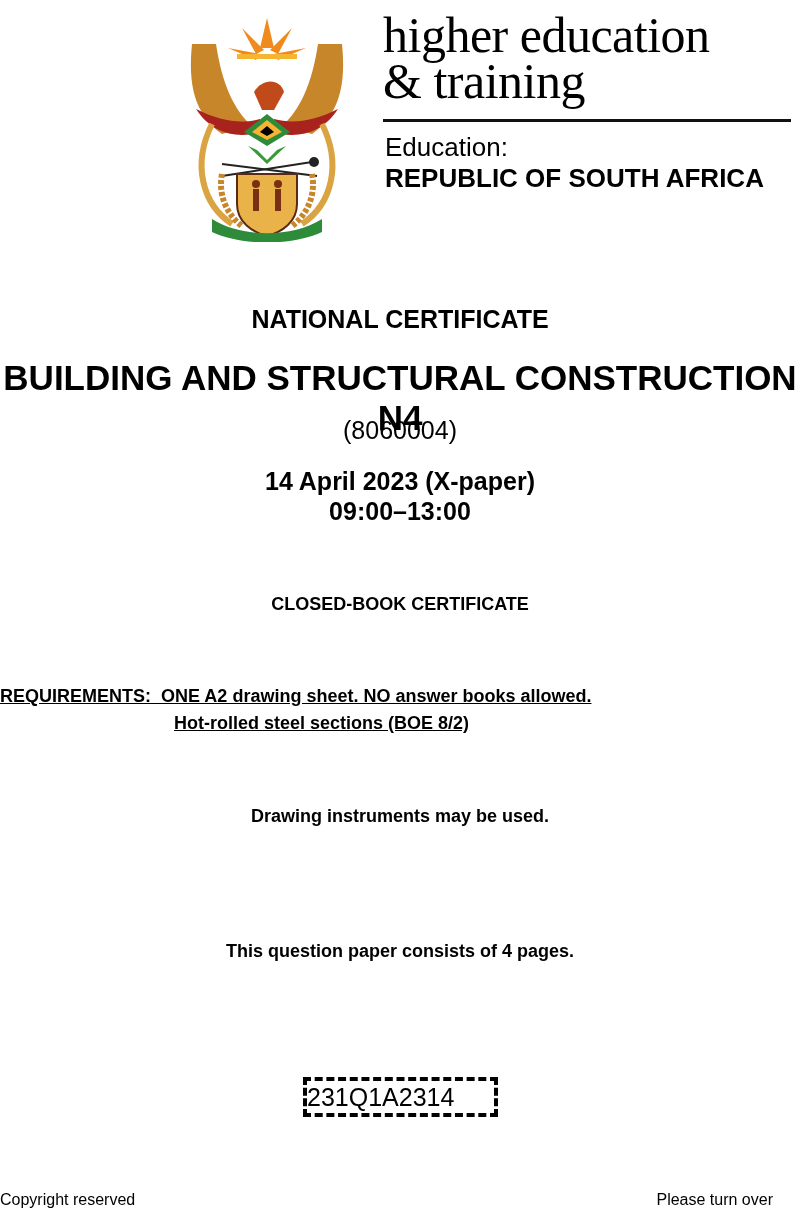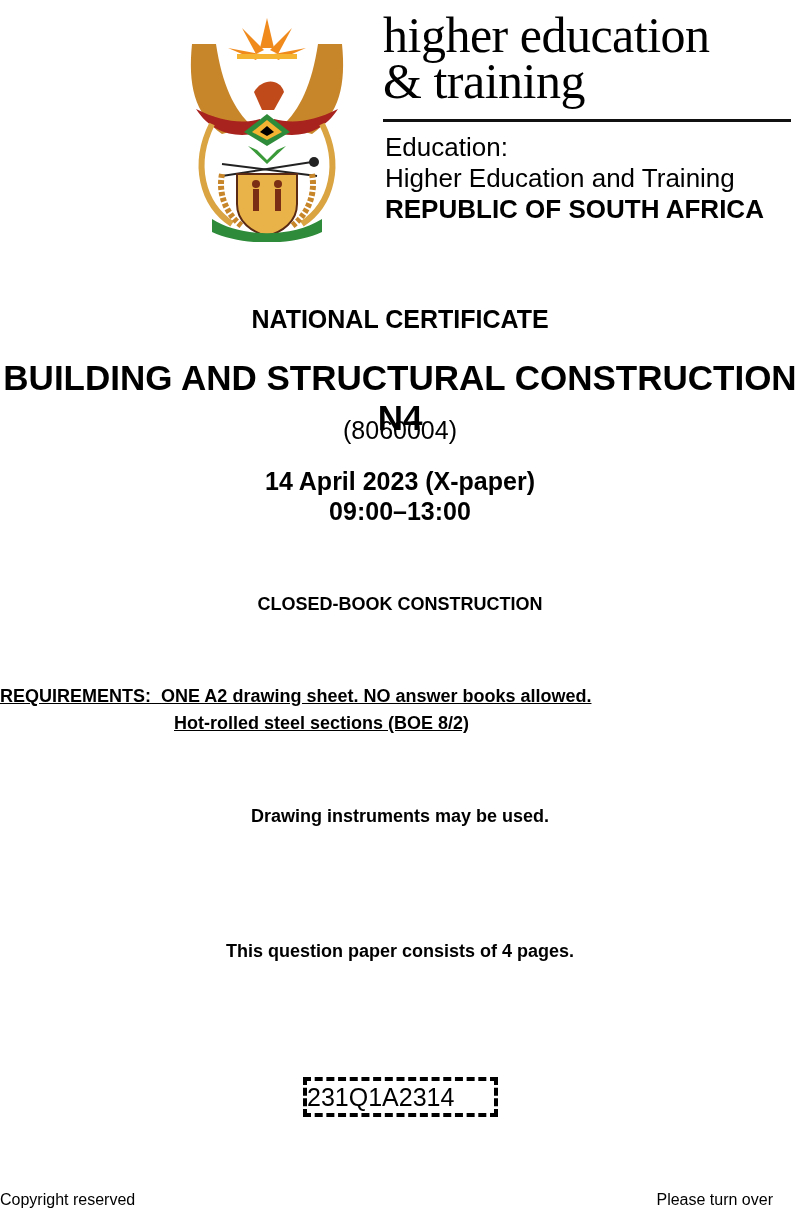--- a/index.html
+++ b/index.html
@@ -77,32 +77,31 @@
   <path d="M30,205 C60,224 110,224 140,205 L140,218 C110,232 60,232 30,218 Z" fill="#2e8b3a"></path>
 </svg>
 
 <div class="abs brand1">
   <div>higher education</div>
   <div>&amp; training</div>
 </div>
 <div class="abs brand-rule"></div>
 <div class="abs dept">
   <div>Education:</div>
-  <div>Higher Education and Training</div>
   <div class="b">REPUBLIC OF SOUTH AFRICA</div>
 </div>
 
 <div class="abs center h1">NATIONAL CERTIFICATE</div>
 <div class="abs center h2">BUILDING AND STRUCTURAL CONSTRUCTION N4</div>
 <div class="abs center code">(8060004)</div>
 <div class="abs center date">
   <div>14 April 2023 (X-paper)</div>
   <div>09:00–13:00</div>
 </div>
-<div class="abs center closed">CLOSED-BOOK CONSTRUCTION</div>
+<div class="abs center closed">CLOSED-BOOK CERTIFICATE</div>
 
 <div class="abs req">
   <div>
     <span>REQUIREMENTS:</span>&nbsp;&nbsp;<span>ONE A2 drawing sheet. NO answer books allowed.</span>
   </div>
   <div class="line2">Hot-rolled steel sections (BOE 8/2)</div>
 </div>
 
 <div class="abs center draw">Drawing instruments may be used.</div>
 <div class="abs center pages">This question paper consists of 4 pages.</div>

